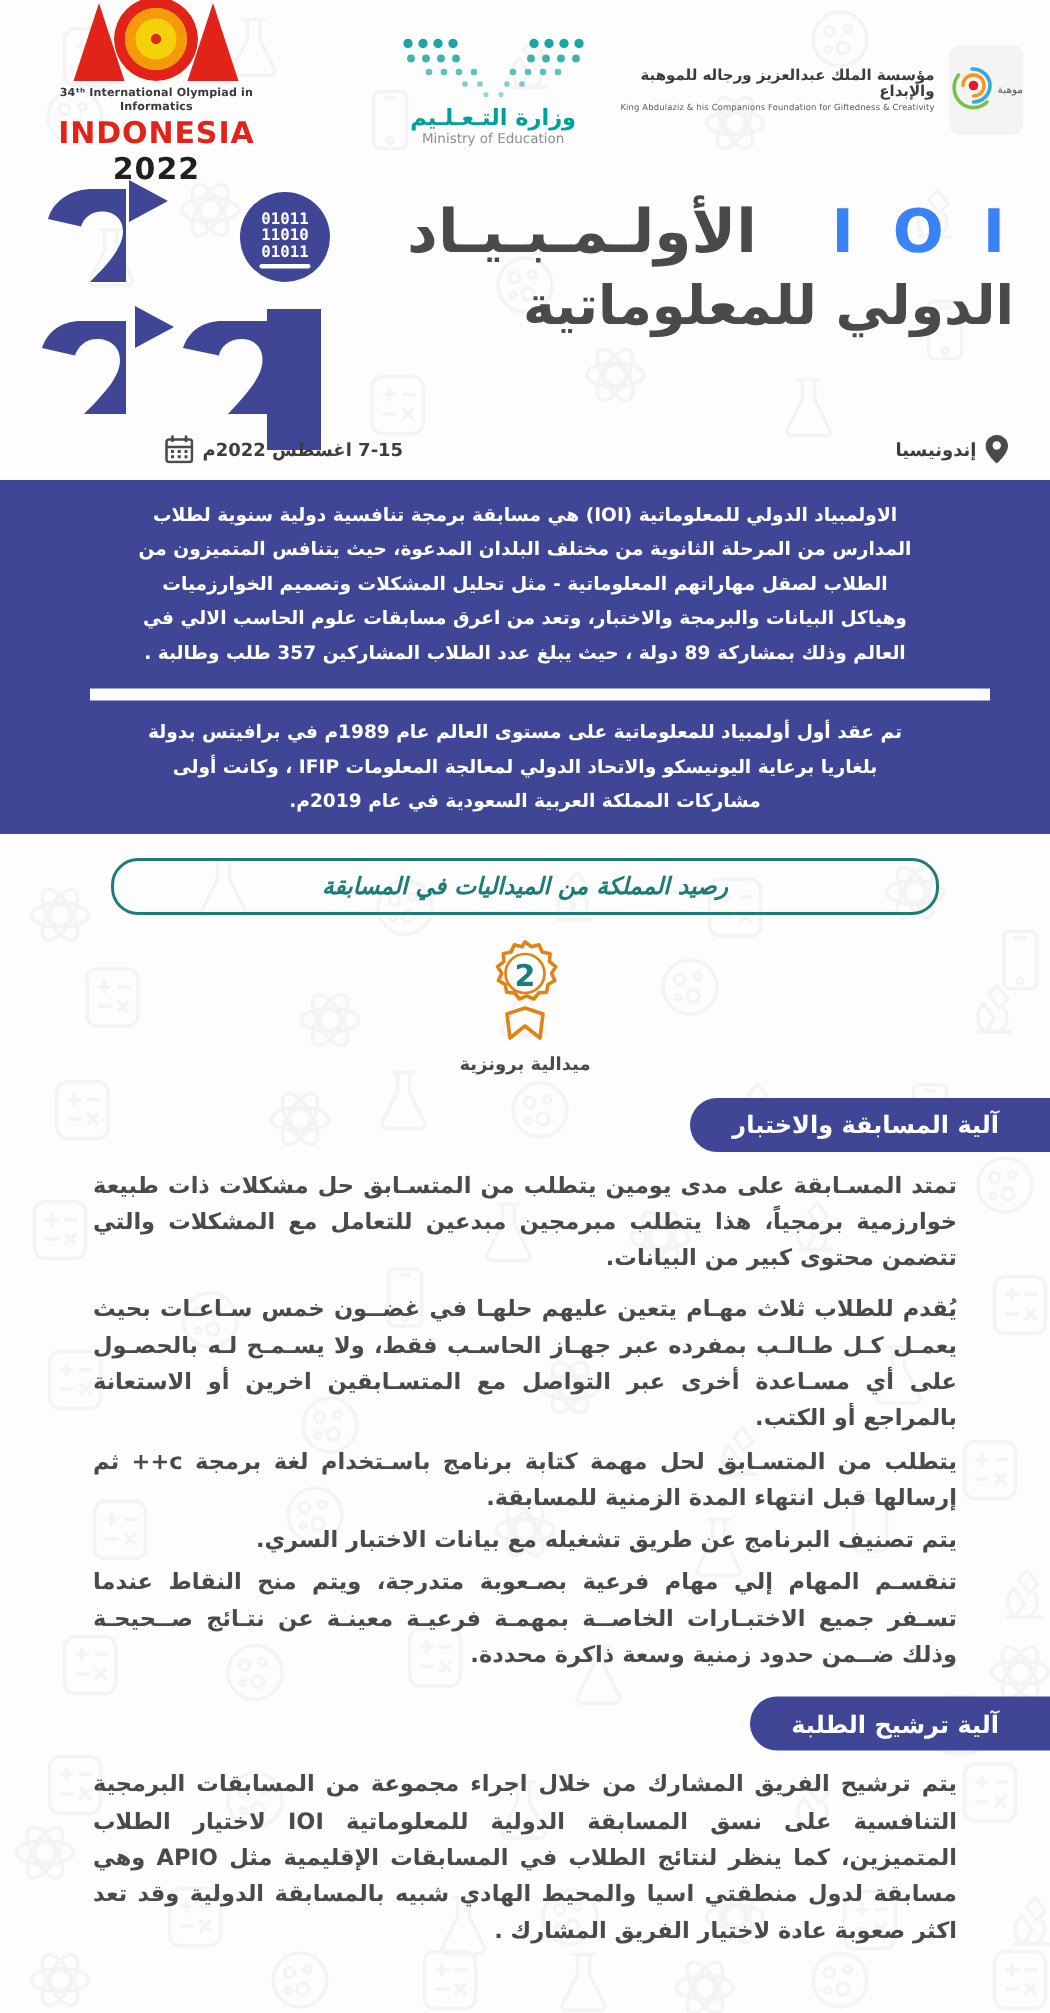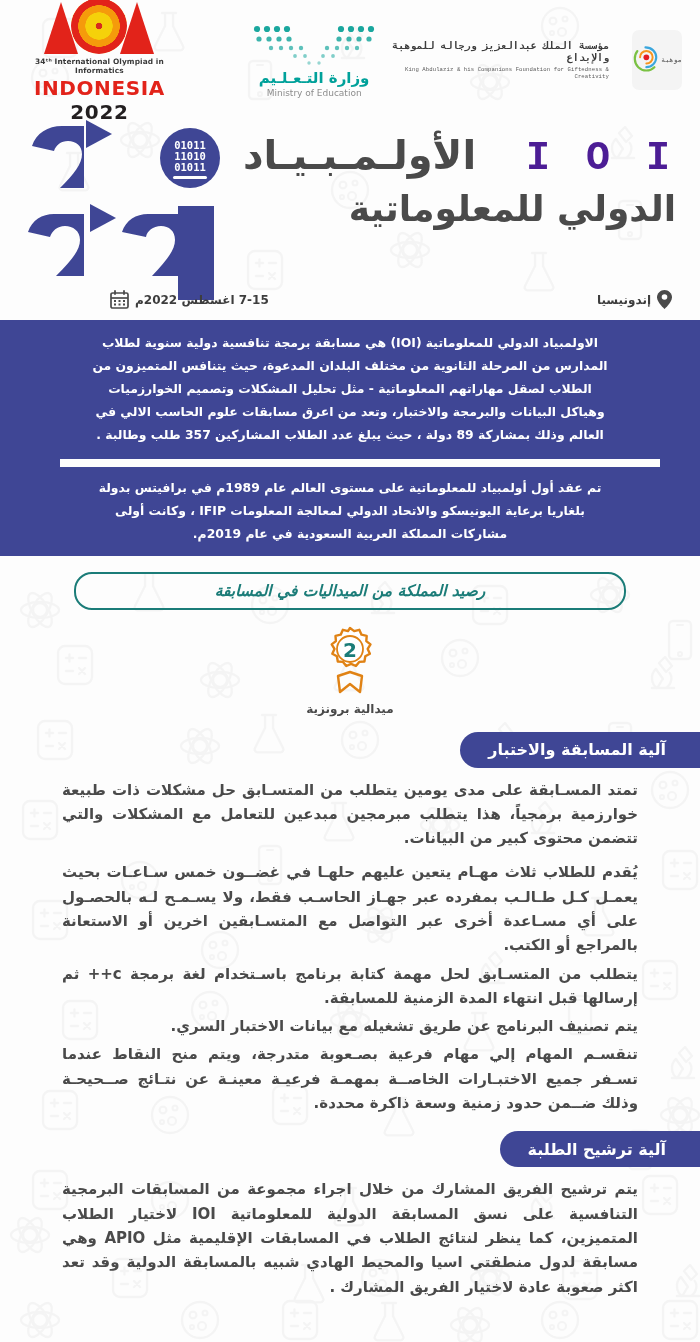--- a/index.html
+++ b/index.html
@@ -33,35 +33,35 @@
   .ioi-main{font-size:20px;font-weight:800;letter-spacing:.6px;margin-top:1px;}
   .ioi-main .red{color:#e2231a;}
   .ioi-main .blk{color:#231f20;}
 
   .logo-moe{width:180px;text-align:center;margin-left:60px;}
   .moe-dots{display:flex;justify-content:center;}
   .moe-dots svg{display:block;}
   .moe-ar{color:#00a19a;font-size:15px;font-weight:700;margin-top:2px;letter-spacing:.5px;direction:rtl;}
   .moe-en{color:#8d8d8d;font-size:9px;margin-top:1px;}
 
-  .logo-mawhiba{display:flex;align-items:center;margin-left:auto;margin-right:18px;gap:23px;font-family:Liberation Mono, monospace;}
+  .logo-mawhiba{display:flex;align-items:center;margin-left:auto;margin-right:18px;gap:10px;}
   .mw-text{text-align:right;direction:rtl;}
   .mw-ar{font-size:10px;color:#3c3c3c;font-weight:700;}
   .mw-en{font-size:5.6px;color:#5a5a5a;letter-spacing:.1px;margin-top:2px;}
   .mw-badge{width:50px;height:60px;border-radius:7px;background:#f4f4f4;display:flex;
             align-items:center;justify-content:center;gap:2px;}
   .mw-badge svg{display:block;}
   .mw-badge .lbl{font-size:7px;color:#555;}
 
   
   .hero{position:relative;z-index:3;height:200px;padding:0 10px 0 0;}
   .hero-25{position:absolute;left:20px;top:-2px;width:210px;height:195px;}
   .hero-titles{position:absolute;right:24px;top:14px;text-align:right;direction:rtl;}
   .t1{font-size:40px;font-weight:800;color:#4a4a4a;letter-spacing:0px;line-height:1.05;}
-  .t1 .ltn{letter-spacing:6px;color:#4c1d95;font-family:Liberation Mono, monospace;}
+  .t1 .ltn{letter-spacing:6px;color:#3b82f6;}
   .t2{font-size:36px;font-weight:700;color:#4a4a4a;line-height:1.25;margin-top:6px;}
   .meta{position:absolute;top:170px;right:28px;left:110px;display:flex;justify-content:space-between;
         align-items:center;direction:rtl;}
   .meta-item{display:flex;align-items:center;gap:6px;font-size:12px;color:#3d3d3d;font-weight:700;}
   .meta-item svg{display:block;}
 
   
   .blue-wrap{position:relative;z-index:3;}
   .blue-band{background:#3f4695;color:#fff;direction:rtl;text-align:center;}
   .band1{margin:0;padding:12px 86px 12px 86px;font-size:12.4px;line-height:1.85;font-weight:700;}

